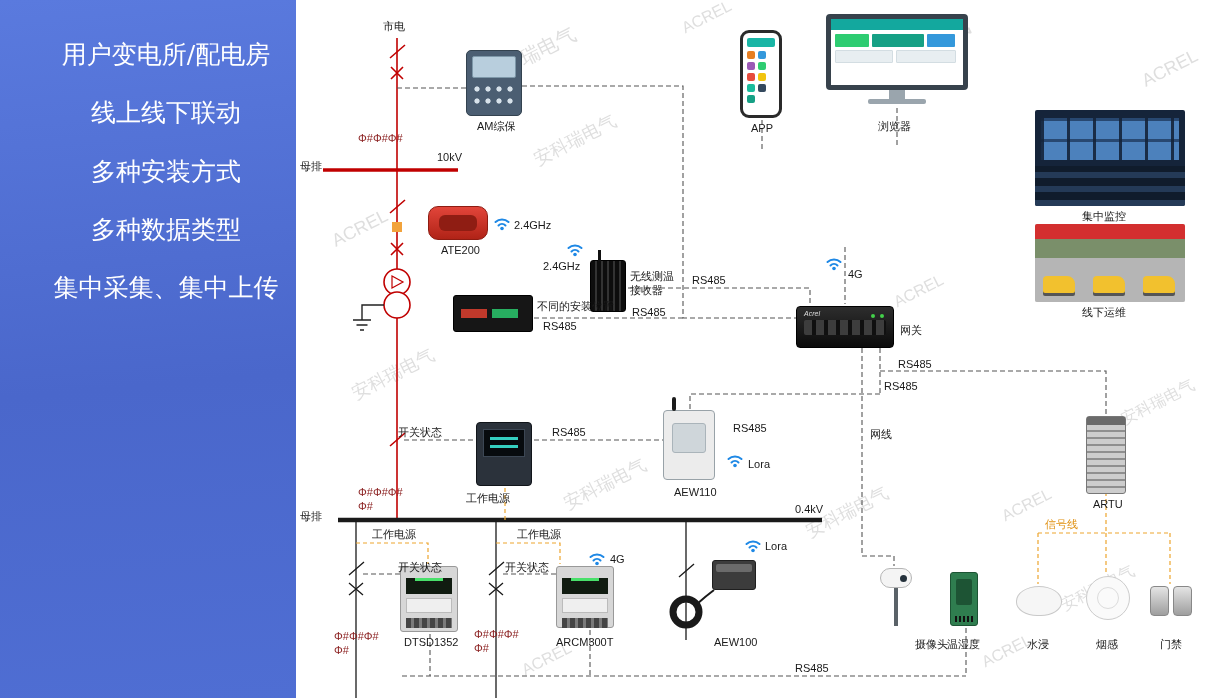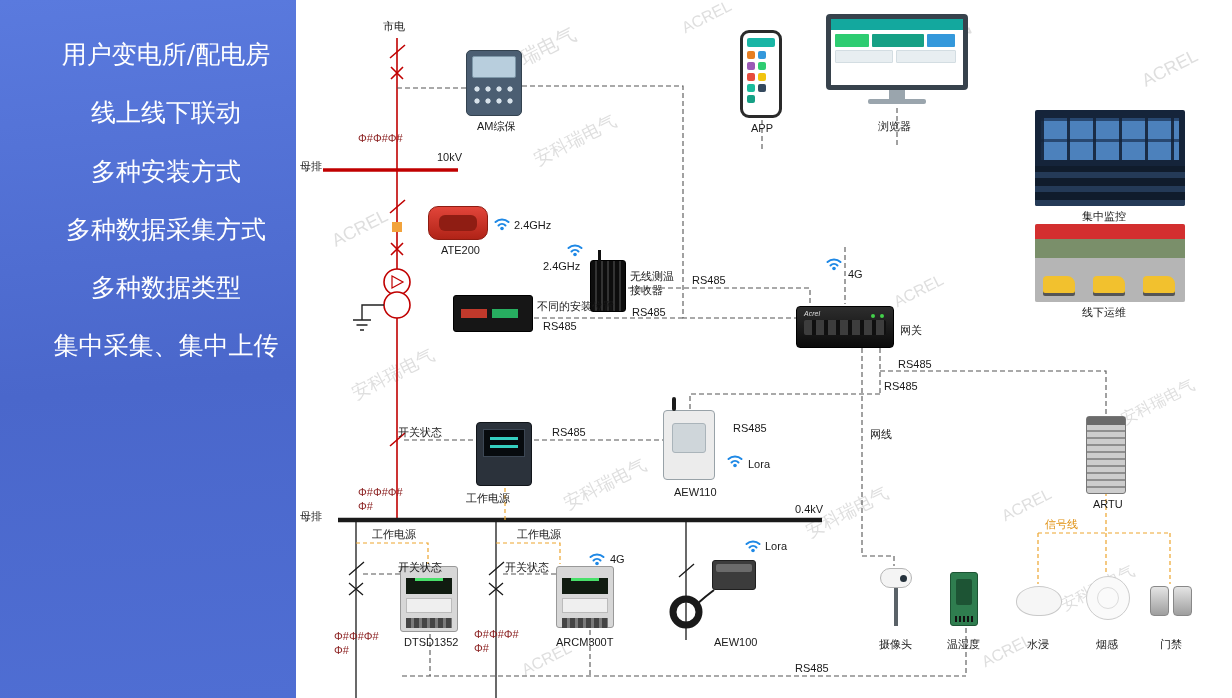--- a/index.html
+++ b/index.html
@@ -195,21 +195,20 @@
       <path d="M1106 533 V574"></path>
       <path d="M1170 533 V584"></path>
     </g>
   </svg>
 
   <div class="sidebar">
     <div class="side-items">
       <span>用户变电所/配电房</span>
       <span>线上线下联动</span>
       <span>多种安装方式</span>
-      <span>多种数据采集方式</span>
       <span>多种数据类型</span>
       <span>集中采集、集中上传</span>
     </div>
   </div>
 
   <div class="dev" id="am-prot">
     <div class="scr"></div>
     <div class="btns"></div>
   </div>
 
@@ -409,21 +408,21 @@
   <span class="lbl redtx" style="left:334px;top:606px">Φ#Φ#Φ#
 Φ#</span>
   <span class="lbl" style="left:517px;top:528px">工作电源</span>
   <span class="lbl" style="left:505px;top:561px">开关状态</span>
   <span class="lbl" style="left:556px;top:636px">ARCM300T</span>
   <span class="lbl redtx" style="left:474px;top:604px">Φ#Φ#Φ#
 Φ#</span>
   <span class="lbl" style="left:610px;top:553px">4G</span>
   <span class="lbl" style="left:714px;top:636px">AEW100</span>
   <span class="lbl" style="left:765px;top:540px">Lora</span>
-  <span class="lbl" style="left:879px;top:638px">摄像头</span>
+  <span class="lbl" style="left:915px;top:638px">摄像头</span>
   <span class="lbl" style="left:947px;top:638px">温湿度</span>
   <span class="lbl" style="left:1027px;top:638px">水浸</span>
   <span class="lbl" style="left:1096px;top:638px">烟感</span>
   <span class="lbl" style="left:1160px;top:638px">门禁</span>
   <span class="lbl orange" style="left:1034px;top:518px">信号线</span>
   <span class="lbl" style="left:795px;top:662px">RS485</span>
 
 </div>
 
 </body></html>

